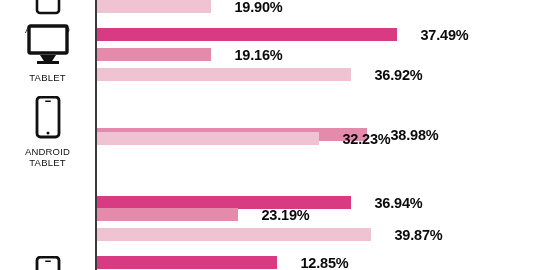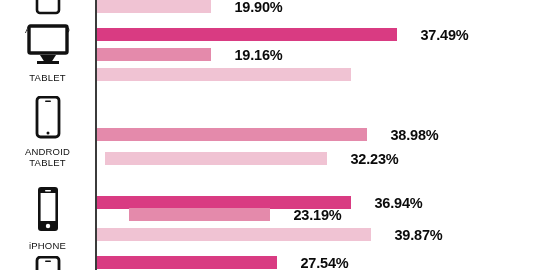--- a/index.html
+++ b/index.html
@@ -70,31 +70,20 @@
         <svg width="34" height="44" viewBox="0 0 34 44">
           <rect x="6" y="1" width="22" height="40" rx="3.5" ry="3.5" fill="#ffffff" stroke="#111" stroke-width="2.8"></rect>
           <rect x="14" y="4.5" width="6" height="1.6" rx=".8" fill="#111"></rect>
           <circle cx="17" cy="37" r="1.5" fill="#111"></circle>
         </svg>
       </span>
       <span class="cat-label">ANDROID
 TABLET</span>
     </div>
 
-    <div class="cat" style="top:186px;">
-      <span class="icon">
-        <svg width="30" height="48" viewBox="0 0 30 48">
-          <rect x="5" y="1" width="20" height="44" rx="3" ry="3" fill="#111"></rect>
-          <rect x="7.6" y="7" width="14.8" height="28" fill="#ffffff"></rect>
-          <rect x="12" y="4" width="6" height="1.4" rx=".7" fill="#ffffff"></rect>
-          <circle cx="15" cy="40" r="2.2" fill="#ffffff"></circle>
-        </svg>
-      </span>
-      <span class="cat-label">iPHONE</span>
-    </div>
 
     <div class="cat" style="top:256px;">
       <span class="icon">
         <svg width="34" height="30" viewBox="0 0 34 30">
           <rect x="6" y="1" width="22" height="34" rx="3.5" ry="3.5" fill="#ffffff" stroke="#111" stroke-width="2.8"></rect>
           <rect x="14" y="4.5" width="6" height="1.6" rx=".8" fill="#111"></rect>
         </svg>
       </span>
       <span class="cat-label"></span>
     </div>
@@ -114,47 +103,48 @@
       <div class="val">37.49%</div>
     </div>
 
     <div class="bar-row" style="top:48px;">
       <div class="bar s1" style="width:114px;"></div>
       <div class="val">19.16%</div>
     </div>
 
     <div class="bar-row" style="top:68px;">
       <div class="bar s2" style="width:254px;"></div>
+      <div class="val">36.92%</div>
     </div>
 
 
     <div class="bar-row" style="top:128px;">
       <div class="bar s1" style="width:270px;"></div>
       <div class="val">38.98%</div>
     </div>
 
-    <div class="bar-row" style="top:152px;padding-left:8px;">
+    <div class="bar-row" style="top:132px;">
       <div class="bar s2" style="width:222px;"></div>
       <div class="val">32.23%</div>
     </div>
 
     <div class="bar-row" style="top:196px;">
       <div class="bar s0" style="width:254px;"></div>
       <div class="val">36.94%</div>
     </div>
 
-    <div class="bar-row" style="top:208px;padding-left:32px;">
+    <div class="bar-row" style="top:208px;">
       <div class="bar s1" style="width:141px;"></div>
       <div class="val">23.19%</div>
     </div>
 
     <div class="bar-row" style="top:228px;">
       <div class="bar s2" style="width:274px;"></div>
       <div class="val">39.87%</div>
     </div>
 
     <div class="bar-row" style="top:256px;">
       <div class="bar s0" style="width:180px;"></div>
-      <div class="val">27.54%</div>
+      <div class="val">12.85%</div>
     </div>
 
   </div>
 </div>
 
 </body></html>

